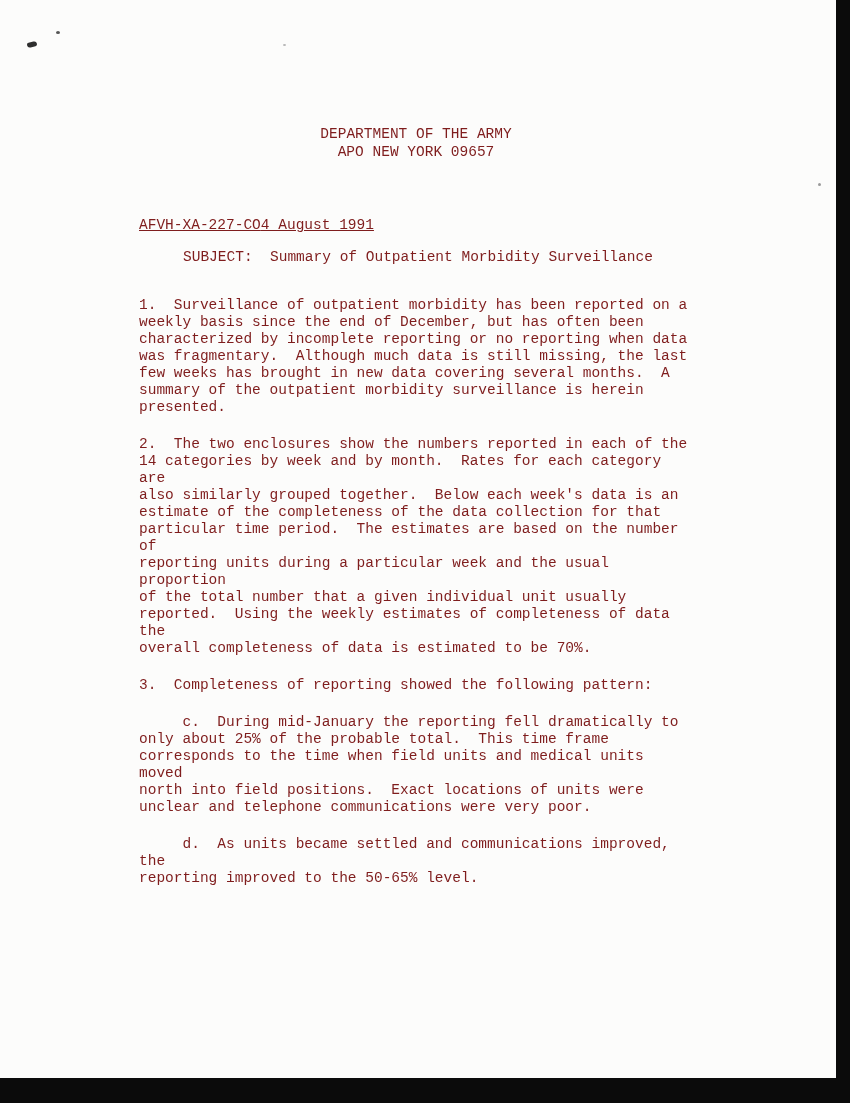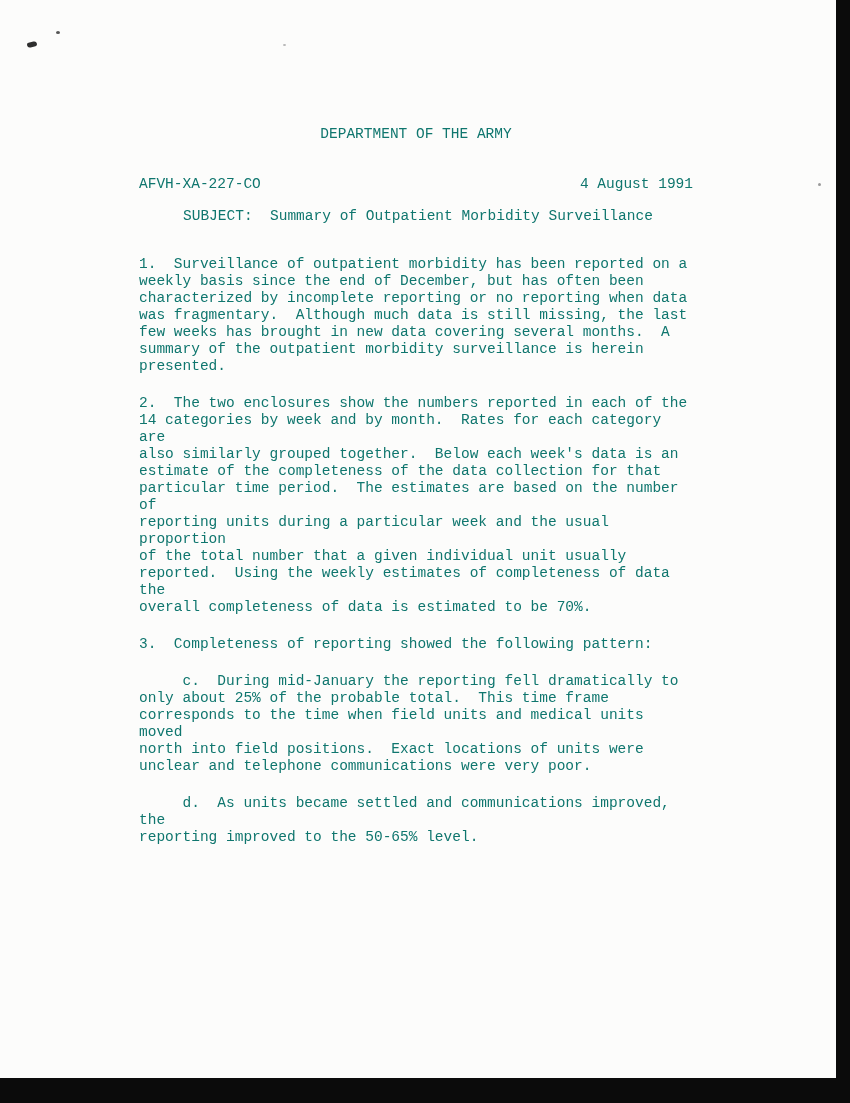--- a/index.html
+++ b/index.html
@@ -7,21 +7,21 @@
     padding: 0;
     background: #e9e9e9;
   }
   .page {
     position: relative;
     width: 850px;
     height: 1103px;
     background: #fcfcfb;
     overflow: hidden;
     font-family: "Liberation Mono", "DejaVu Sans Mono", monospace;
-    color: #0f766e;
+    color: #7f1d1d;
   }
   
   .edge-bar-right {
     position: absolute;
     top: 0;
     left: 836px;
     width: 14px;
     height: 1103px;
     background: #0b0b0b;
   }
@@ -70,23 +70,24 @@
     top: 125px;
     width: 554px;
     font-size: 14.5px;
     line-height: 17px;
   }
   .letterhead {
     text-align: center;
     line-height: 18px;
   }
   .ref-row {
-    margin-top: 33px;
+    margin-top: 56px;
     display: flex;
-    justify-content: space-between;
+    justify-content: flex-start;
+    text-decoration: underline;
   }
   .doc-block {
     white-space: pre-wrap;
   }
   .memo {
     margin-top: 30px;
   }
   .subject {
     margin-top: 15px;
     margin-left: 44px;
@@ -106,20 +107,21 @@
 
   <div class="scan-mark mark-1"></div>
   <div class="scan-mark mark-2"></div>
   <div class="scan-speck speck-1"></div>
   <div class="scan-speck speck-2"></div>
 
   <div class="content">
 
     <div class="letterhead">
       <div class="doc-line">DEPARTMENT OF THE ARMY</div>
+      <div class="doc-line">APO NEW YORK 09657</div>
     </div>
 
     <div class="ref-row">
       <span>AFVH-XA-227-CO</span>
       <span>4 August 1991</span>
     </div>
 
 
     <div class="doc-block subject">SUBJECT:  Summary of Outpatient Morbidity Surveillance</div>
 

